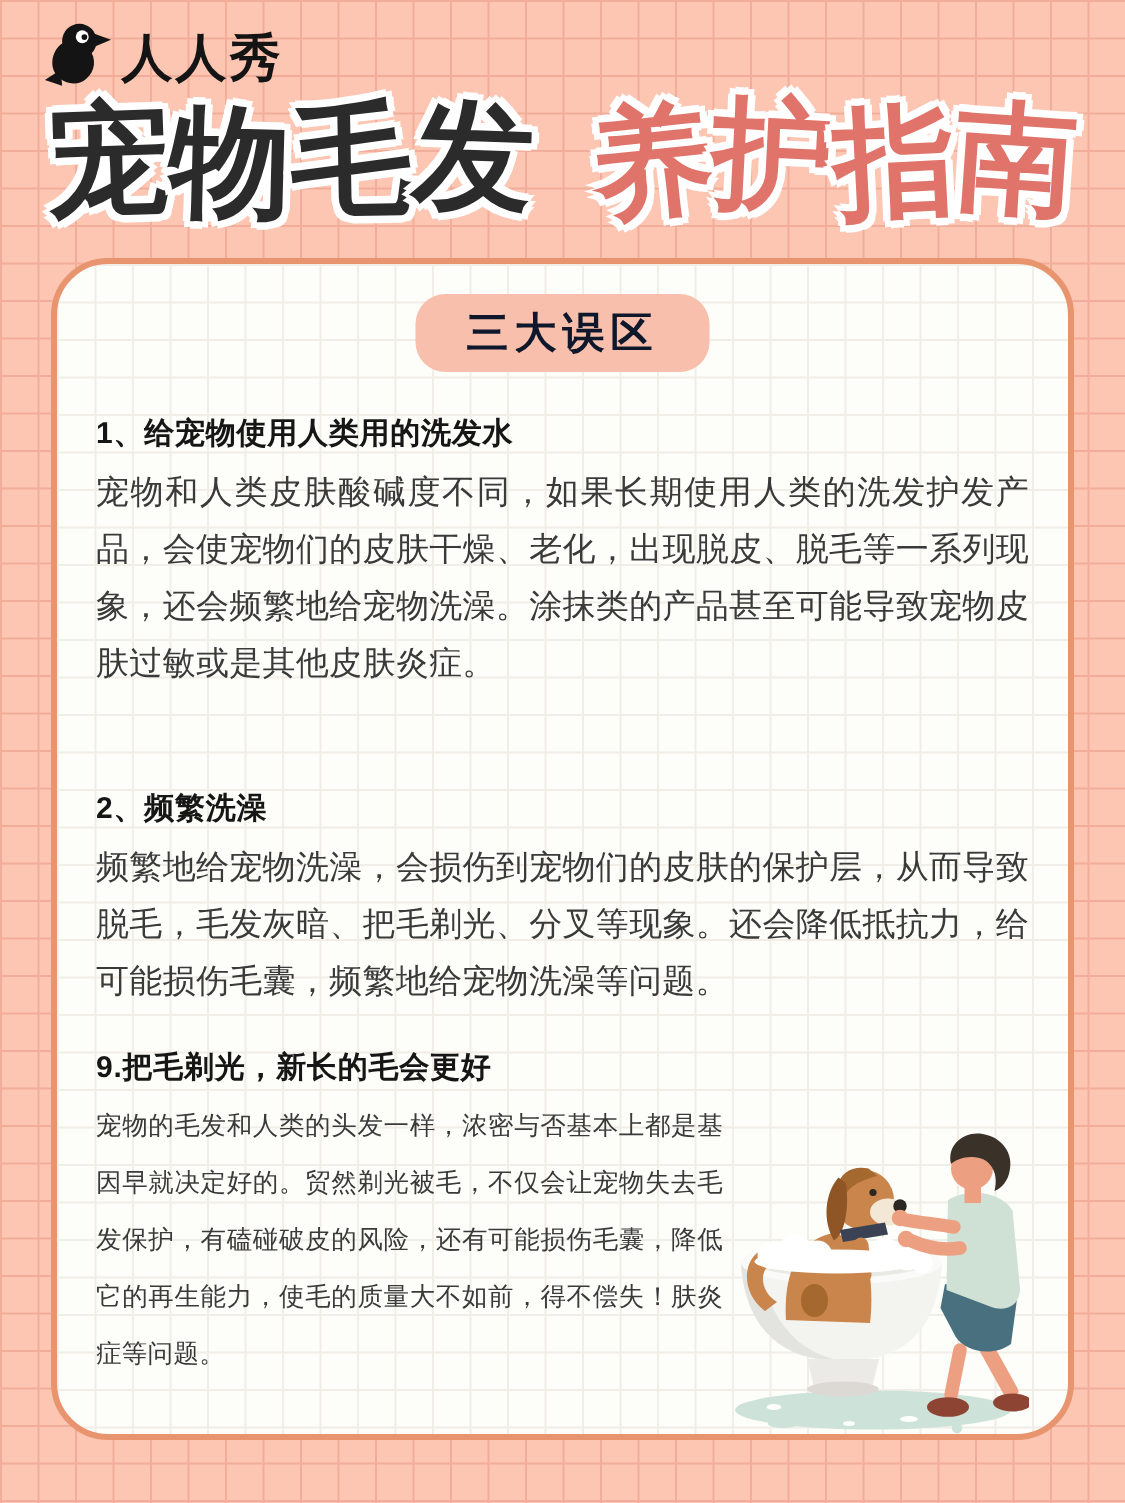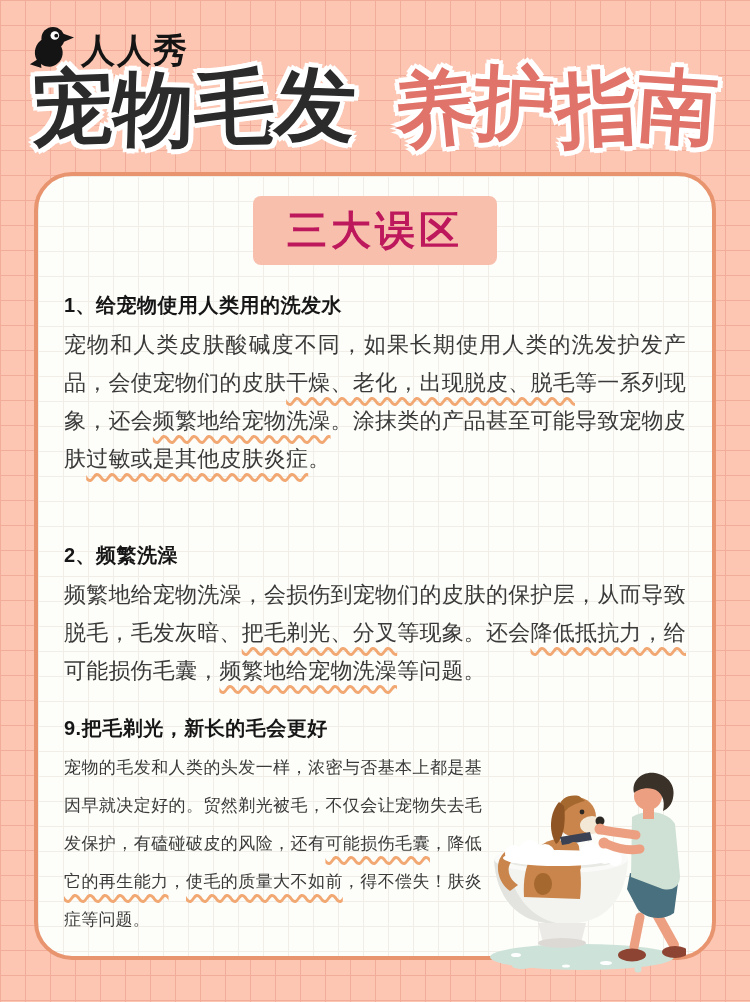--- a/index.html
+++ b/index.html
@@ -8,21 +8,21 @@
     position:relative; overflow:hidden;
     font-family:"Liberation Sans","DejaVu Sans",sans-serif;
     background-color:#fcc6b3;
     background-image:
       linear-gradient(#f2ad9a 1px, transparent 1px),
       linear-gradient(90deg,#f2ad9a 1px, transparent 1px);
     background-size:25px 25px;
   }
 
   
-  .logo { position:absolute; top:24px; left:28px; display:flex; align-items:flex-end; gap:7px; }
+  .logo { position:absolute; top:13px; left:28px; display:flex; align-items:center; gap:7px; }
   .logo-text { font-size:34px; font-weight:900; color:#141414; letter-spacing:2px; }
 
   
   .title {
     position:absolute; top:48px; left:0; width:750px;
     text-align:center; white-space:nowrap;
     font-size:81px; font-weight:900; line-height:118px;
   }
   .title span {
     display:inline-block;
@@ -48,36 +48,35 @@
     background-color:#fdfdf9;
     background-image:
       linear-gradient(#f1ede7 1px, transparent 1px),
       linear-gradient(90deg,#f1ede7 1px, transparent 1px);
     background-size:25px 25px;
     padding:0 26px;
   }
 
   .badge {
     width:max-content; margin:20px auto 0;
-    background:#f8bfad; border-radius:8px;
+    background:#f8bfad; border-radius:20px;
     padding:7px 34px;
-    font-size:40px; font-weight:800; color:#be185d; letter-spacing:4px;
+    font-size:28px; font-weight:800; color:#0f172a; letter-spacing:4px;
   }
 
   .sec h2 { font-size:20px; font-weight:700; color:#161616; margin:0 0 7px; letter-spacing:0.5px; }
   .sec1 { margin-top:27px; }
   .sec2 { margin-top:64px; }
   .sec3 { margin-top:25px; }
   .body {
     font-size:22px; line-height:38px; color:#3a3a3a;
     text-align:justify; letter-spacing:0.2px;
   }
   .sec3 .body { font-size:17px; }
   .wv {
-    text-decoration:underline;
     text-decoration-style:wavy;
     text-decoration-color:#f2a873;
     text-decoration-thickness:2.5px;
     text-underline-offset:7px;
     text-decoration-skip-ink:none;
   }
 
   .illus { float:right; width:200px; height:224px; margin:2px 0 0 4px; }
   .illus svg { width:100%; height:100%; }
 </style>

